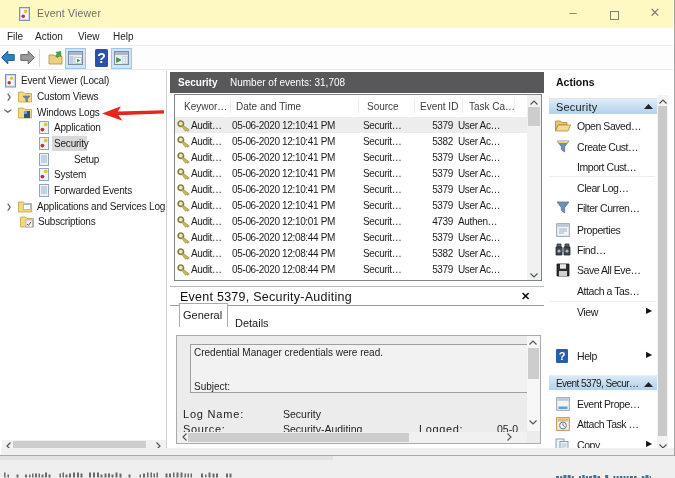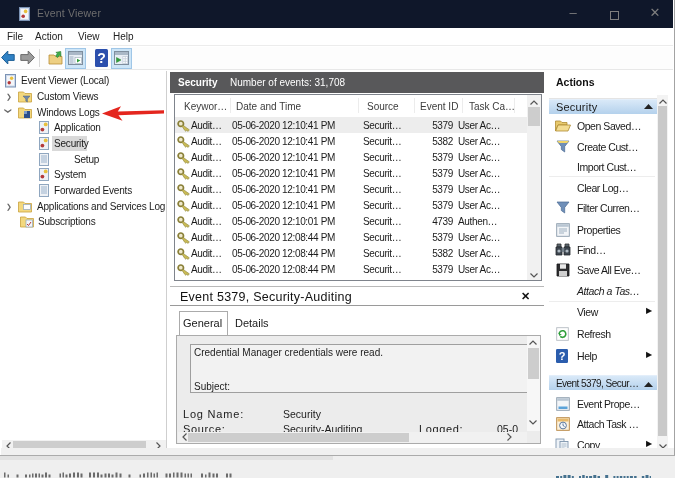--- a/index.html
+++ b/index.html
@@ -1,21 +1,21 @@
 <!DOCTYPE html>
 <html><head>
 <meta charset="utf-8">
 <style>
 * { margin:0; padding:0; box-sizing:border-box; }
 html,body { width:675px; height:478px; overflow:hidden; }
 body { font-family:"Liberation Sans", sans-serif; background:#efefef; position:relative; }
 .abs { position:absolute; }
 #win { position:absolute; left:0; top:0; width:675px; height:456px; background:#fff; border-right:1px solid #a3a3a3; border-bottom:1px solid #ababab; }
 
-#titlebar { position:absolute; left:0; top:0; width:673px; height:28px; background:#0f172a; }
+#titlebar { position:absolute; left:0; top:0; width:673px; height:28px; background:#fef9c3; }
 #title-text { position:absolute; left:37px; top:7px; font-size:10.5px; color:#6e6e6e; letter-spacing:0.2px; }
 .winbtn { position:absolute; top:0; width:30px; height:26px; color:#7e7e7e; font-size:13px; text-align:center; line-height:26px; }
 
 #menubar { position:absolute; left:0; top:28px; width:673px; height:18px; background:#fff; border-bottom:1px solid #ececec; font-size:10px; color:#222; }
 #menubar span { position:absolute; top:3px; }
 
 #toolbar { position:absolute; left:0; top:47px; width:673px; height:23px; background:#fdfdfd; border-bottom:1px solid #e8e8e8; }
 
 #tree { position:absolute; left:1px; top:71px; width:166px; height:384px; background:#fff; border-right:1px solid #cfcfcf; overflow:hidden; }
 #midpane { position:absolute; left:170px; top:71px; width:375px; height:384px; background:#fff; }
@@ -335,21 +335,21 @@
         </svg></div>
     <div class="sb-thumb" style="right:1px;top:12px;width:12px;height:19px;"></div>
     <div class="sb-arrow" style="right:2px;top:176px;width:10px;"><svg width="8" height="5" viewBox="0 0 8 5">
           <path d="M0.5 0.5 L4 4 L7.5 0.5" stroke="#555" stroke-width="1.2" fill="none"></path>
         </svg></div>
   </div>
   <div class="abs" style="left:0px;top:215px;width:374px;height:20px;background:#fff;border-top:1px solid #b9b9b9;border-bottom:1px solid #9a9a9a;">
     <span class="abs" style="left:10px;top:3px;font-size:12.5px;letter-spacing:0.25px;color:#111;">Event 5379, Security-Auditing</span>
     <span class="abs" style="left:351px;top:3px;font-size:11px;font-weight:bold;color:#111;">✕</span>
   </div>
-  <div class="abs" style="left:9px;top:240px;width:49px;height:24px;background:#fff;border:1px solid #ababab;border-bottom:none;z-index:2;">
+  <div class="abs" style="left:9px;top:232px;width:49px;height:24px;background:#fff;border:1px solid #ababab;border-bottom:none;z-index:2;">
     <span class="abs" style="left:3px;top:5px;font-size:11px;color:#1a1a1a;">General</span>
   </div>
   <div class="abs" style="left:62px;top:242px;width:44px;height:22px;">
     <span class="abs" style="left:3px;top:4px;font-size:11px;color:#1a1a1a;">Details</span>
   </div>
   <div class="abs" style="left:6px;top:264px;width:365px;height:109px;border:1px solid #ababab;background:#ececec;padding-left:40px;">
     <div class="abs" style="left:13px;top:8px;width:338px;height:49px;border:1px solid #9f9f9f;background:#f2f2f2;overflow:hidden;">
       <div class="abs" style="left:3px;top:2px;font-size:10px;color:#1c1c1c;">Credential Manager credentials were read.</div>
       <div class="abs" style="left:3px;top:36px;font-size:10px;color:#1c1c1c;">Subject:</div>
     </div>
@@ -434,36 +434,28 @@
     <span class="txt">Find…</span>
   </div>
   <div class="act-item" style="top:189px;">
     <svg class="abs" style="left:8px;top:3px;" width="14" height="14" viewBox="0 0 14 14">
       <path d="M1 1 h12 v12 h-12 Z" fill="#2d2d2f" stroke="#151517" stroke-width="0.8"></path>
       <rect x="4" y="1.2" width="6" height="4.5" fill="#e9e9e9"></rect>
       <rect x="3" y="8" width="8" height="5" fill="#cfcfcf"></rect>
     </svg>
     <span class="txt">Save All Eve…</span>
   </div>
-  <div class="act-item" style="top:210px;font-style:italic;">
+  <div class="act-item" style="top:210px;">
       <span class="txt">Attach a Tas…</span>
     </div>
   <div class="asep" style="top:230px;"></div>
   <div class="act-item" style="top:231px;">
       <span class="txt">View</span>
       <span class="arr">▶</span>
     </div>
-  <div class="act-item" style="top:253px;">
-    <svg class="abs" style="left:8px;top:3px;" width="13" height="14" viewBox="0 0 13 14">
-      <rect x="0.7" y="0.7" width="11.6" height="12.6" fill="#fff" stroke="#b5bcc2" stroke-width="0.9"></rect>
-      <path d="M3.2 7 a3.3 3.3 0 1 1 1 2.4" fill="none" stroke="#2f9e3a" stroke-width="1.6"></path>
-      <path d="M2.4 6.2 L3.4 9 L5.8 7.6 Z" fill="#2f9e3a"></path>
-    </svg>
-    <span class="txt">Refresh</span>
-  </div>
   <div class="act-item" style="top:275px;">
     <svg class="abs" style="left:8px;top:3px;" width="12" height="14" viewBox="0 0 12 14">
       <rect x="0" y="0" width="12" height="14" rx="1.2" fill="#2b5dad"></rect>
       <text x="6" y="11" font-size="11" font-weight="bold" fill="#fff" text-anchor="middle" font-family="Liberation Sans, sans-serif">?</text>
     </svg>
     <span class="txt">Help</span>
       <span class="arr">▶</span>
   </div>
   <div class="act-hdr" style="top:304px;">
     <span class="abs" style="left:7px;top:2px;font-size:10px;letter-spacing:-0.55px;">Event 5379, Secur…</span>

